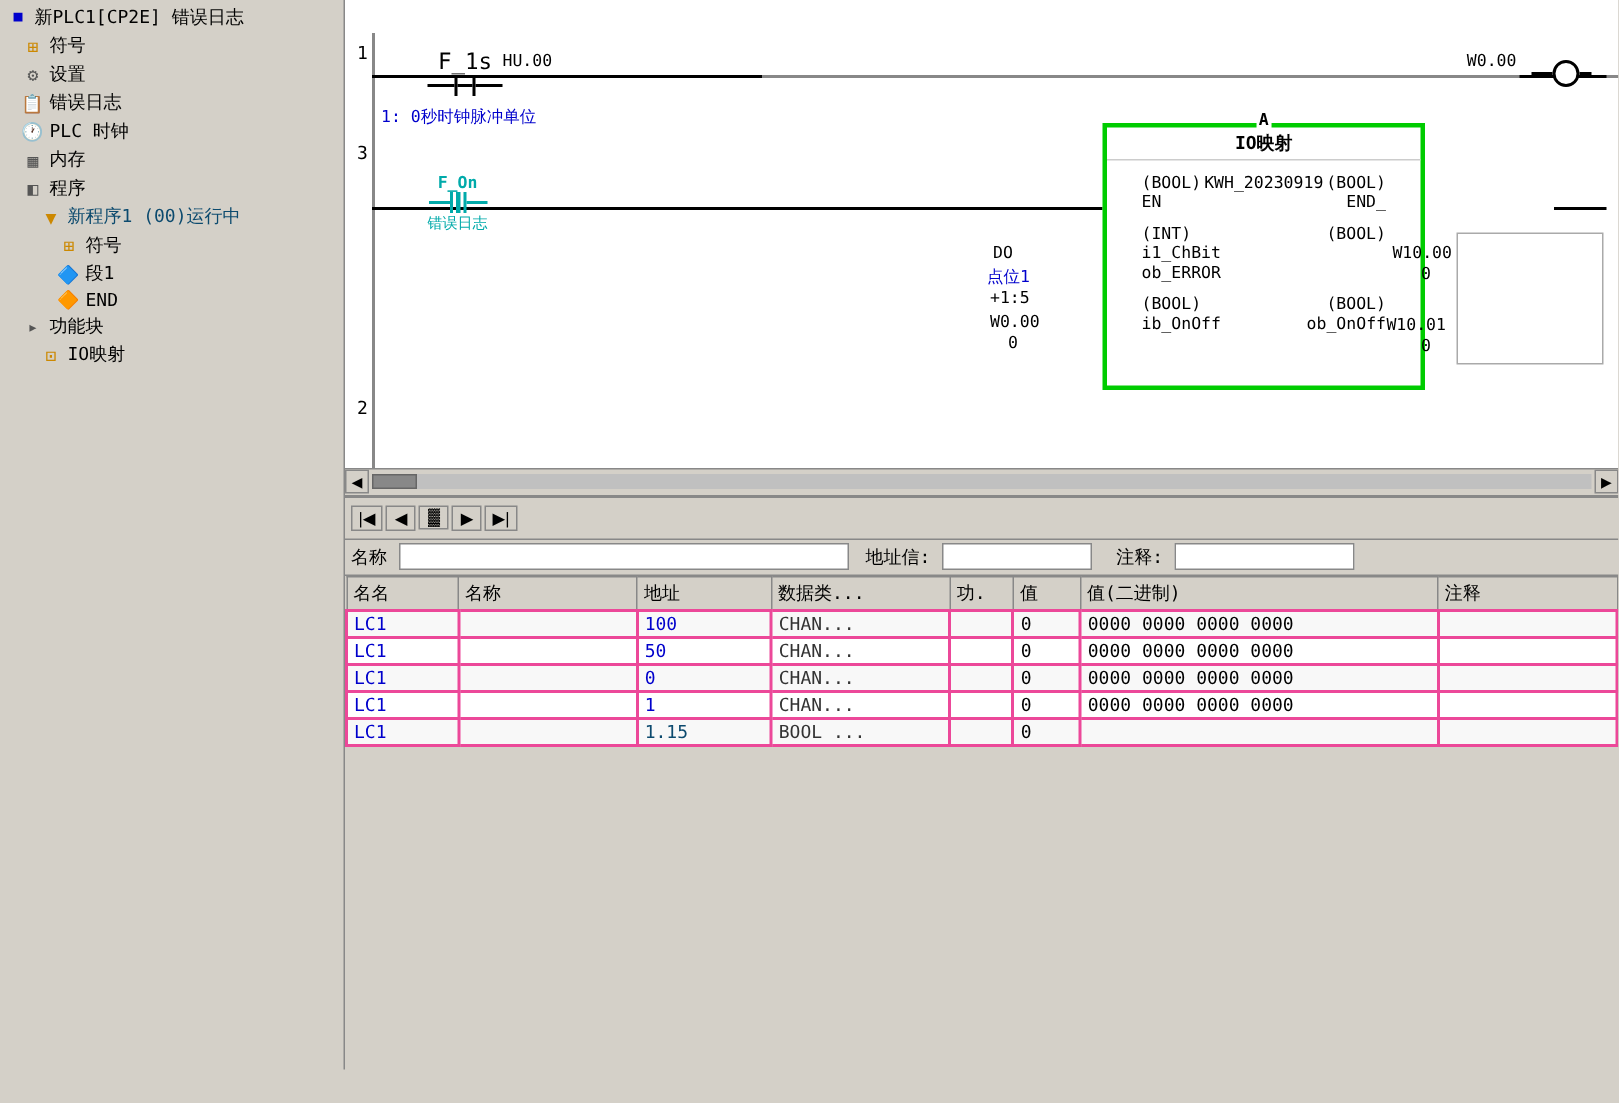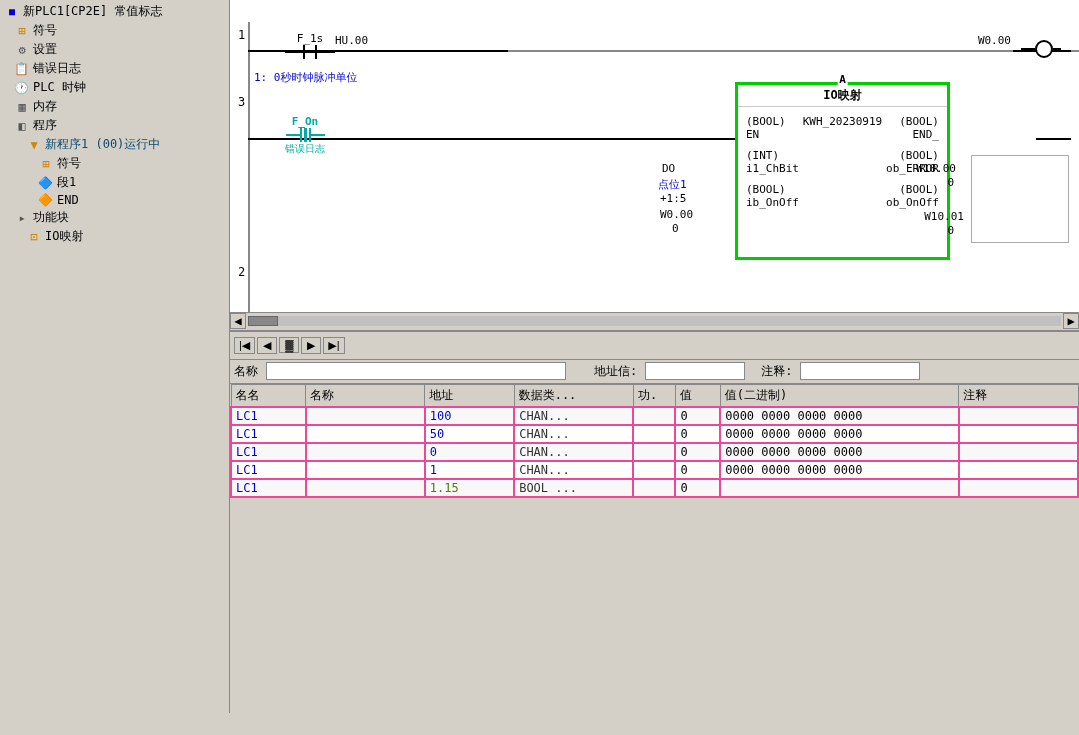--- a/index.html
+++ b/index.html
@@ -44,21 +44,21 @@
     .left-bus { position: absolute; top: 22px; left: 18px; width: 2px; height: 310px; background: #888; }
 
     
     #watch-toolbar { height: 28px; background: #d4d0c8; border-bottom: 1px solid #888; display: flex; align-items: center; gap: 4px; padding: 0 4px; }
     .toolbar-btn { background: #d4d0c8; border: 1px solid #888; padding: 1px 4px; font-size: 11px; cursor: pointer; min-width: 20px; text-align: center; }
 
     
     #search-bar { height: 24px; background: #d4d0c8; border-bottom: 1px solid #888; display: flex; align-items: center; padding: 0 4px; gap: 8px; font-size: 12px; }
     .search-label { font-size: 12px; }
     .search-input { border: 1px solid #888; height: 18px; width: 300px; background: white; font-size: 12px; }
-    .addr-label { margin-left: 20px; }
+    .addr-label { margin-left: 3px; }
     .addr-input { border: 1px solid #888; height: 18px; width: 100px; background: white; }
     .note-label { margin-left: 8px; }
     .note-input { border: 1px solid #888; height: 18px; width: 120px; background: white; }
 
     
     #watch-table { width: 100%; border-collapse: collapse; font-size: 12px; }
     #watch-table th { background: #d4d0c8; border: 1px solid #888; padding: 2px 4px; text-align: left; font-weight: normal; }
     #watch-table td { border: 2px solid #ec4899; padding: 1px 4px; background: white; }
     #watch-table tr:nth-child(odd) td { background: #f8f8f8; }
 
@@ -75,21 +75,21 @@
 
   </style>
 </head>
 <body>
 
 <div id="main-layout">
   <div id="sidebar">
 
     <div class="tree-item">
       <span class="tree-icon icon-plc">■</span>
-      <span>新PLC1[CP2E] 常值标志</span>
+      <span>新PLC1[CP2E] 错误日志</span>
     </div>
     <div class="tree-item indent1">
       <span class="tree-icon icon-yellow">⊞</span>
       <span>符号</span>
     </div>
     <div class="tree-item indent1">
       <span class="tree-icon icon-gear">⚙</span>
       <span>设置</span>
     </div>
     <div class="tree-item indent1">
@@ -144,21 +144,21 @@
 
         <div class="rung-number">
           <span>1</span>
         </div>
 
         <div style="position:absolute; top:50px; left:18px; width:930px; height:2px; background:#888;"></div>
         <div style="position:absolute; top:50px; left:18px; width:260px; height:2px; background:#000;"></div>
         <div style="position:absolute; top:50px; right:8px; width:58px; height:2px; background:#000;"></div>
 
         <div style="position:absolute; top:32px; left:55px; display:flex; flex-direction:column; align-items:center;">
-          <span style="font-size:11px;">F_1s</span>
+          <span style="font-size:15px;">F_1s</span>
           <div style="display:flex; align-items:center;">
             <div style="width:18px; height:2px; background:#000;"></div>
             <div style="width:2px; height:14px; background:#000;"></div>
             <div style="width:10px; height:2px; background:#000;"></div>
             <div style="width:2px; height:14px; background:#000;"></div>
             <div style="width:18px; height:2px; background:#000;"></div>
           </div>
         </div>
 
         <div style="position:absolute; top:34px; left:105px; font-size:11px;">
@@ -196,56 +196,56 @@
             <div style="width:14px; height:2px; background:#00aaaa;"></div>
           </div>
           <span style="font-size:10px; color:#00aaaa;">错误日志</span>
         </div>
 
         <div style="position:absolute; top:82px; left:505px; width:215px; height:178px; border:3px solid #00cc00; background:white;">
           <div style="text-align:center; font-size:12px; font-weight:bold; padding:2px 0; border-bottom:1px solid #ccc; position:relative;">
             <span style="position:absolute; top:-12px; left:50%; transform:translateX(-50%); font-size:11px; background:white; padding:0 2px;">A</span>
             <span>IO映射</span>
           </div>
-          <div style="padding:4px 8px; font-size:11px; position:relative;">
+          <div style="padding:4px 23px; font-size:11px; position:relative;">
             <div style="display:flex; justify-content:space-between; margin-top:4px;">
               <span>(BOOL)</span>
               <span>KWH_20230919</span>
               <span>(BOOL)</span>
             </div>
             <div style="display:flex; justify-content:space-between; margin-bottom:2px;">
               <span>EN</span>
               <span style="font-size:11px;">END_</span>
             </div>
             <div style="display:flex; justify-content:space-between; margin-top:8px;">
               <span>(INT)</span>
               <span>(BOOL)</span>
             </div>
-            <div style="display:flex; justify-content:space-between;">
+            <div style="display:flex; flex-direction:column;">
               <span>i1_ChBit</span>
               <span>ob_ERROR</span>
             </div>
             <div style="display:flex; justify-content:space-between; margin-top:8px;">
               <span>(BOOL)</span>
               <span>(BOOL)</span>
             </div>
             <div style="display:flex; justify-content:space-between;">
               <span>ib_OnOff</span>
               <span>ob_OnOff</span>
             </div>
           </div>
         </div>
 
         <div style="position:absolute; top:162px; left:432px; font-size:11px;">DO</div>
         <div style="position:absolute; top:177px; left:428px; font-size:11px; color:#0000cc;">点位1</div>
         <div style="position:absolute; top:192px; left:430px; font-size:11px;">+1:5</div>
         <div style="position:absolute; top:208px; left:430px; font-size:11px;">W0.00</div>
         <div style="position:absolute; top:222px; left:442px; font-size:11px;">0</div>
 
-        <div style="position:absolute; top:162px; right:123px; font-size:11px;">W10.00</div>
+        <div style="position:absolute; top:162px; right:111px; font-size:11px;">W10.00</div>
         <div style="position:absolute; top:176px; right:125px; font-size:11px;">0</div>
         <div style="position:absolute; top:210px; right:115px; font-size:11px;">W10.01</div>
         <div style="position:absolute; top:224px; right:125px; font-size:11px;">0</div>
 
         <div style="position:absolute; top:155px; right:10px; width:98px; height:88px; border:1px solid #aaa; background:white;"></div>
 
         <div style="position:absolute; top:265px; left:8px; font-size:12px;">2</div>
 
         <div style="position:absolute; bottom:0; left:0; right:0; height:18px; background:#d4d0c8; border-top:1px solid #888; display:flex; align-items:center;">
           <div style="width:16px; height:16px; border:1px solid #888; background:#d4d0c8; display:flex; align-items:center; justify-content:center; cursor:pointer;">◀</div>
@@ -327,21 +327,21 @@
               <td style="color: rgb(0, 0, 204);">1</td>
               <td style="color: rgb(51, 51, 51);">CHAN...</td>
               <td></td>
               <td>0</td>
               <td>0000 0000 0000 0000</td>
               <td></td>
             </tr>
             <tr>
               <td style="color: rgb(0, 0, 204);">LC1</td>
               <td></td>
-              <td style="color: #4d7c0f;">1.15</td>
+              <td style="color: #0c4a6e;">1.15</td>
               <td style="color: rgb(51, 51, 51);">BOOL ...</td>
               <td></td>
               <td>0</td>
               <td></td>
               <td></td>
             </tr>
           </tbody>
       </table>
     </div>
 

